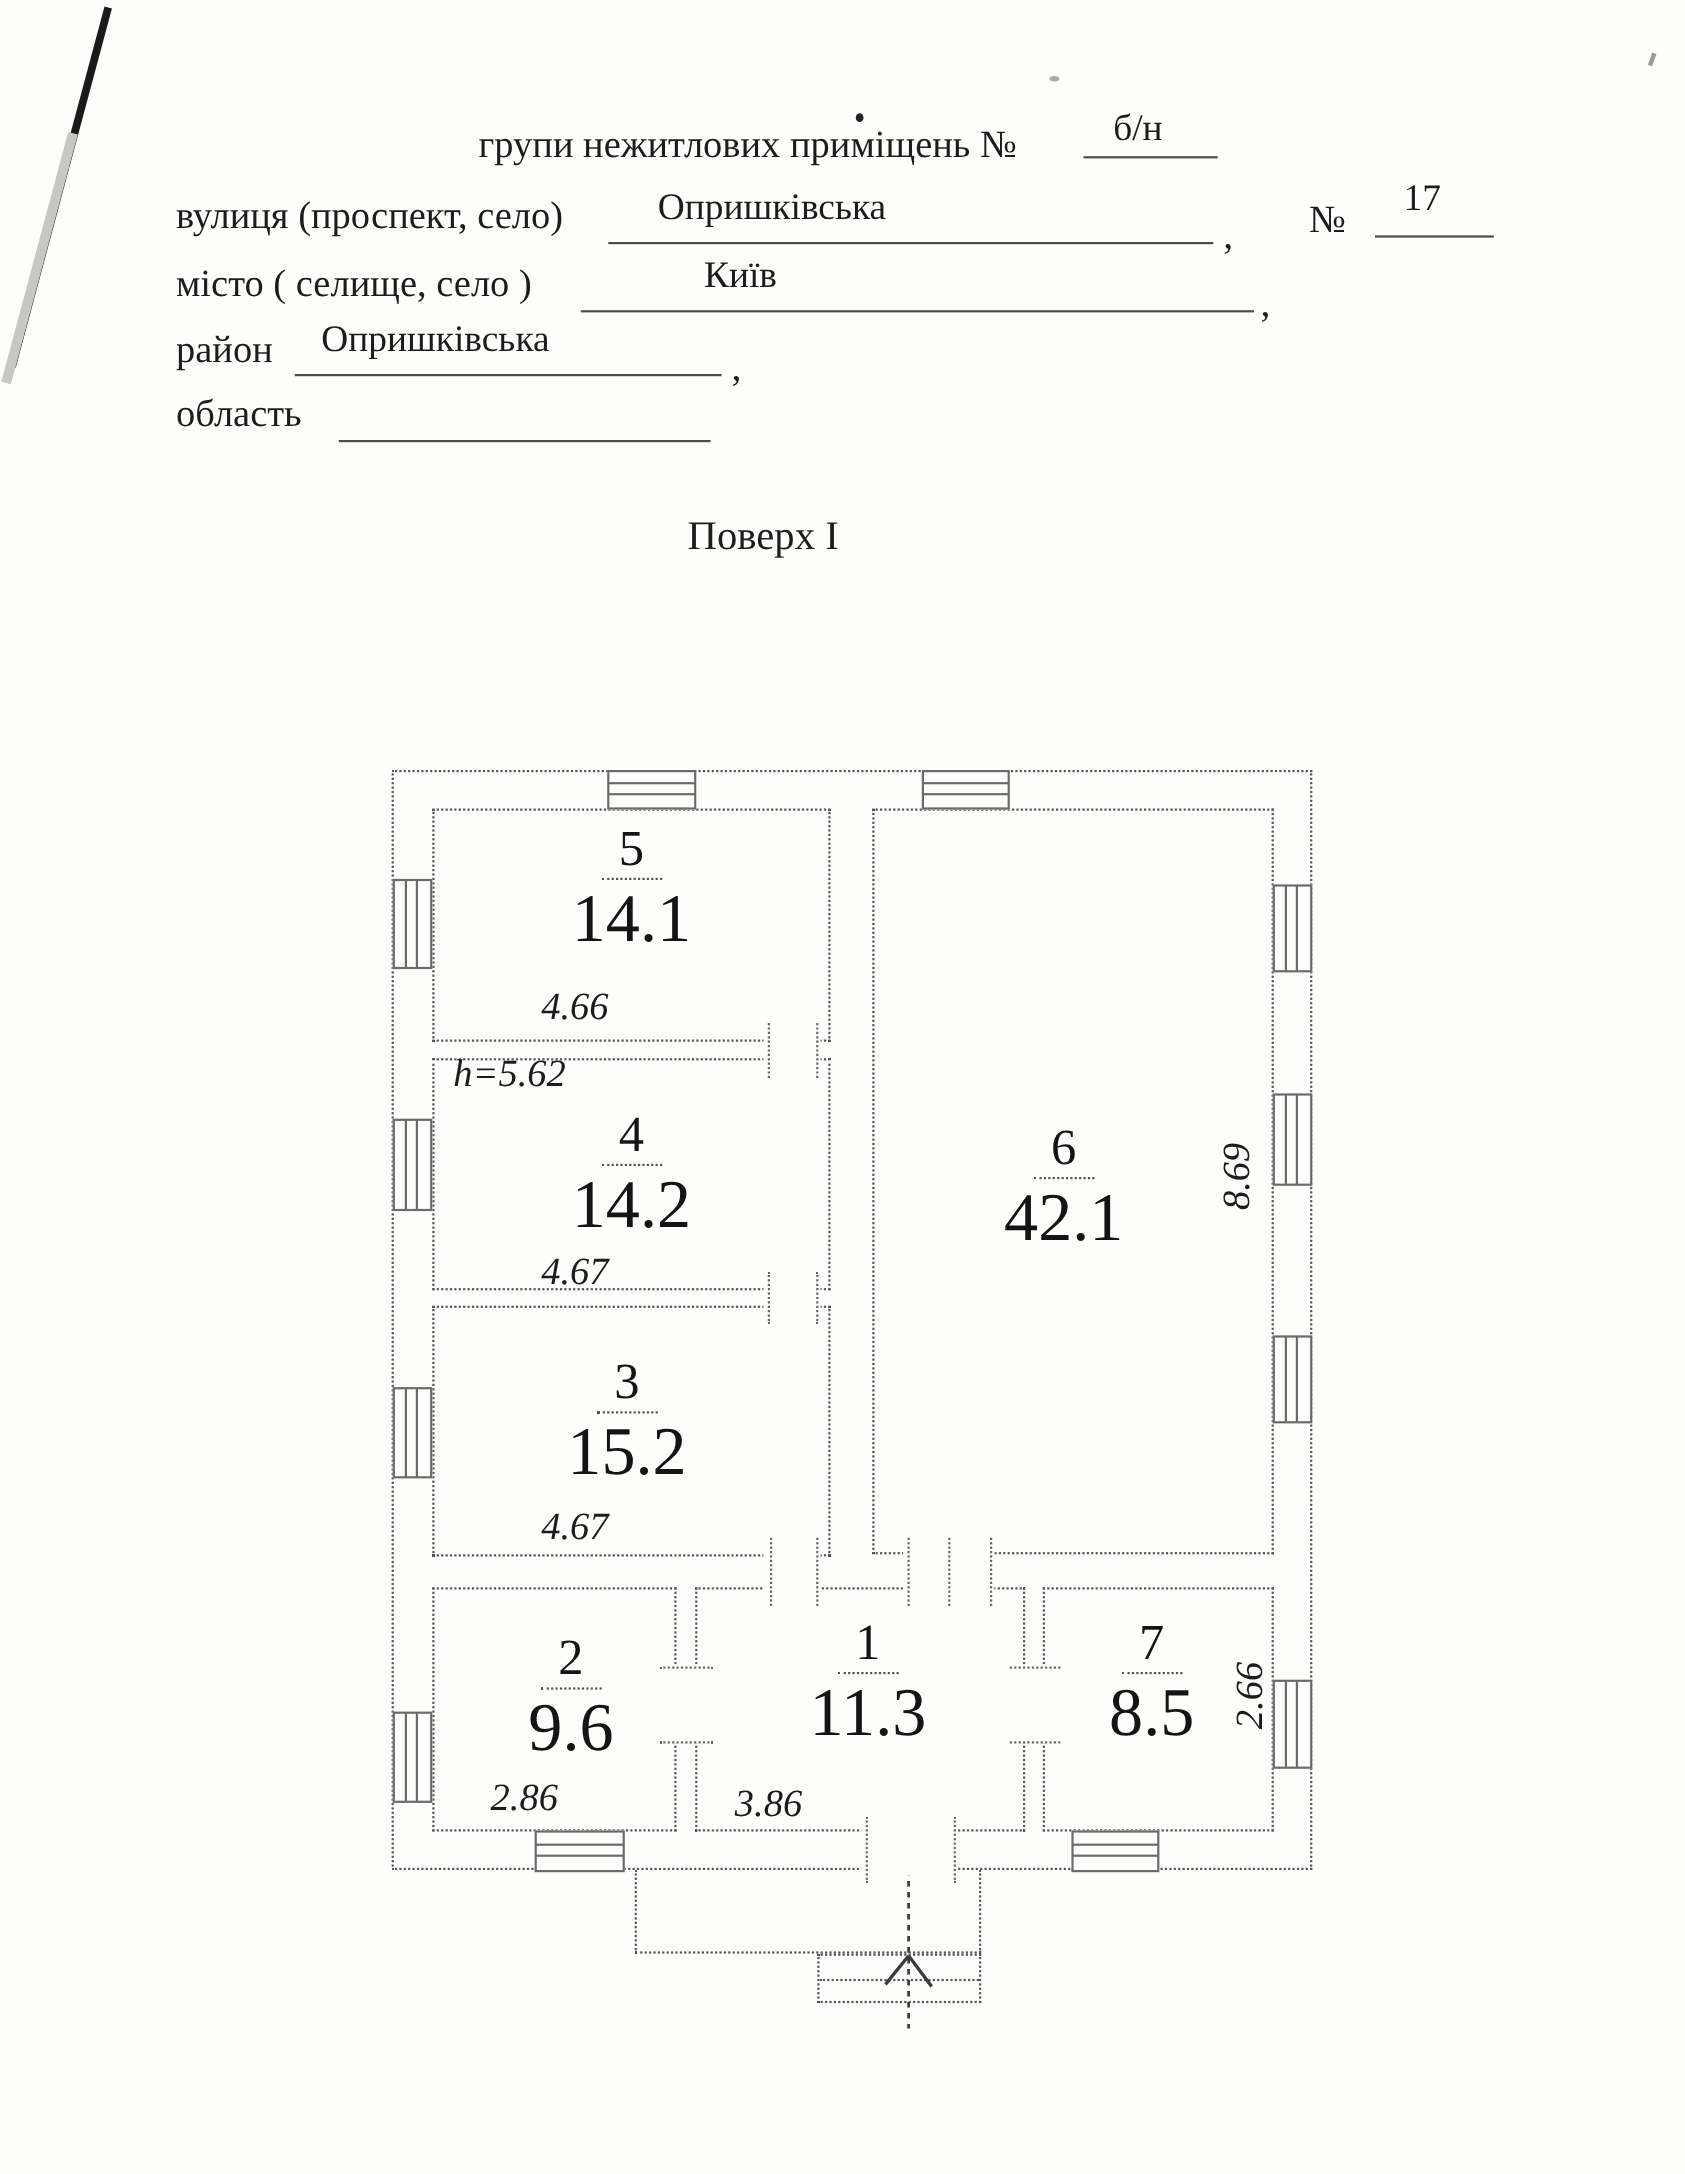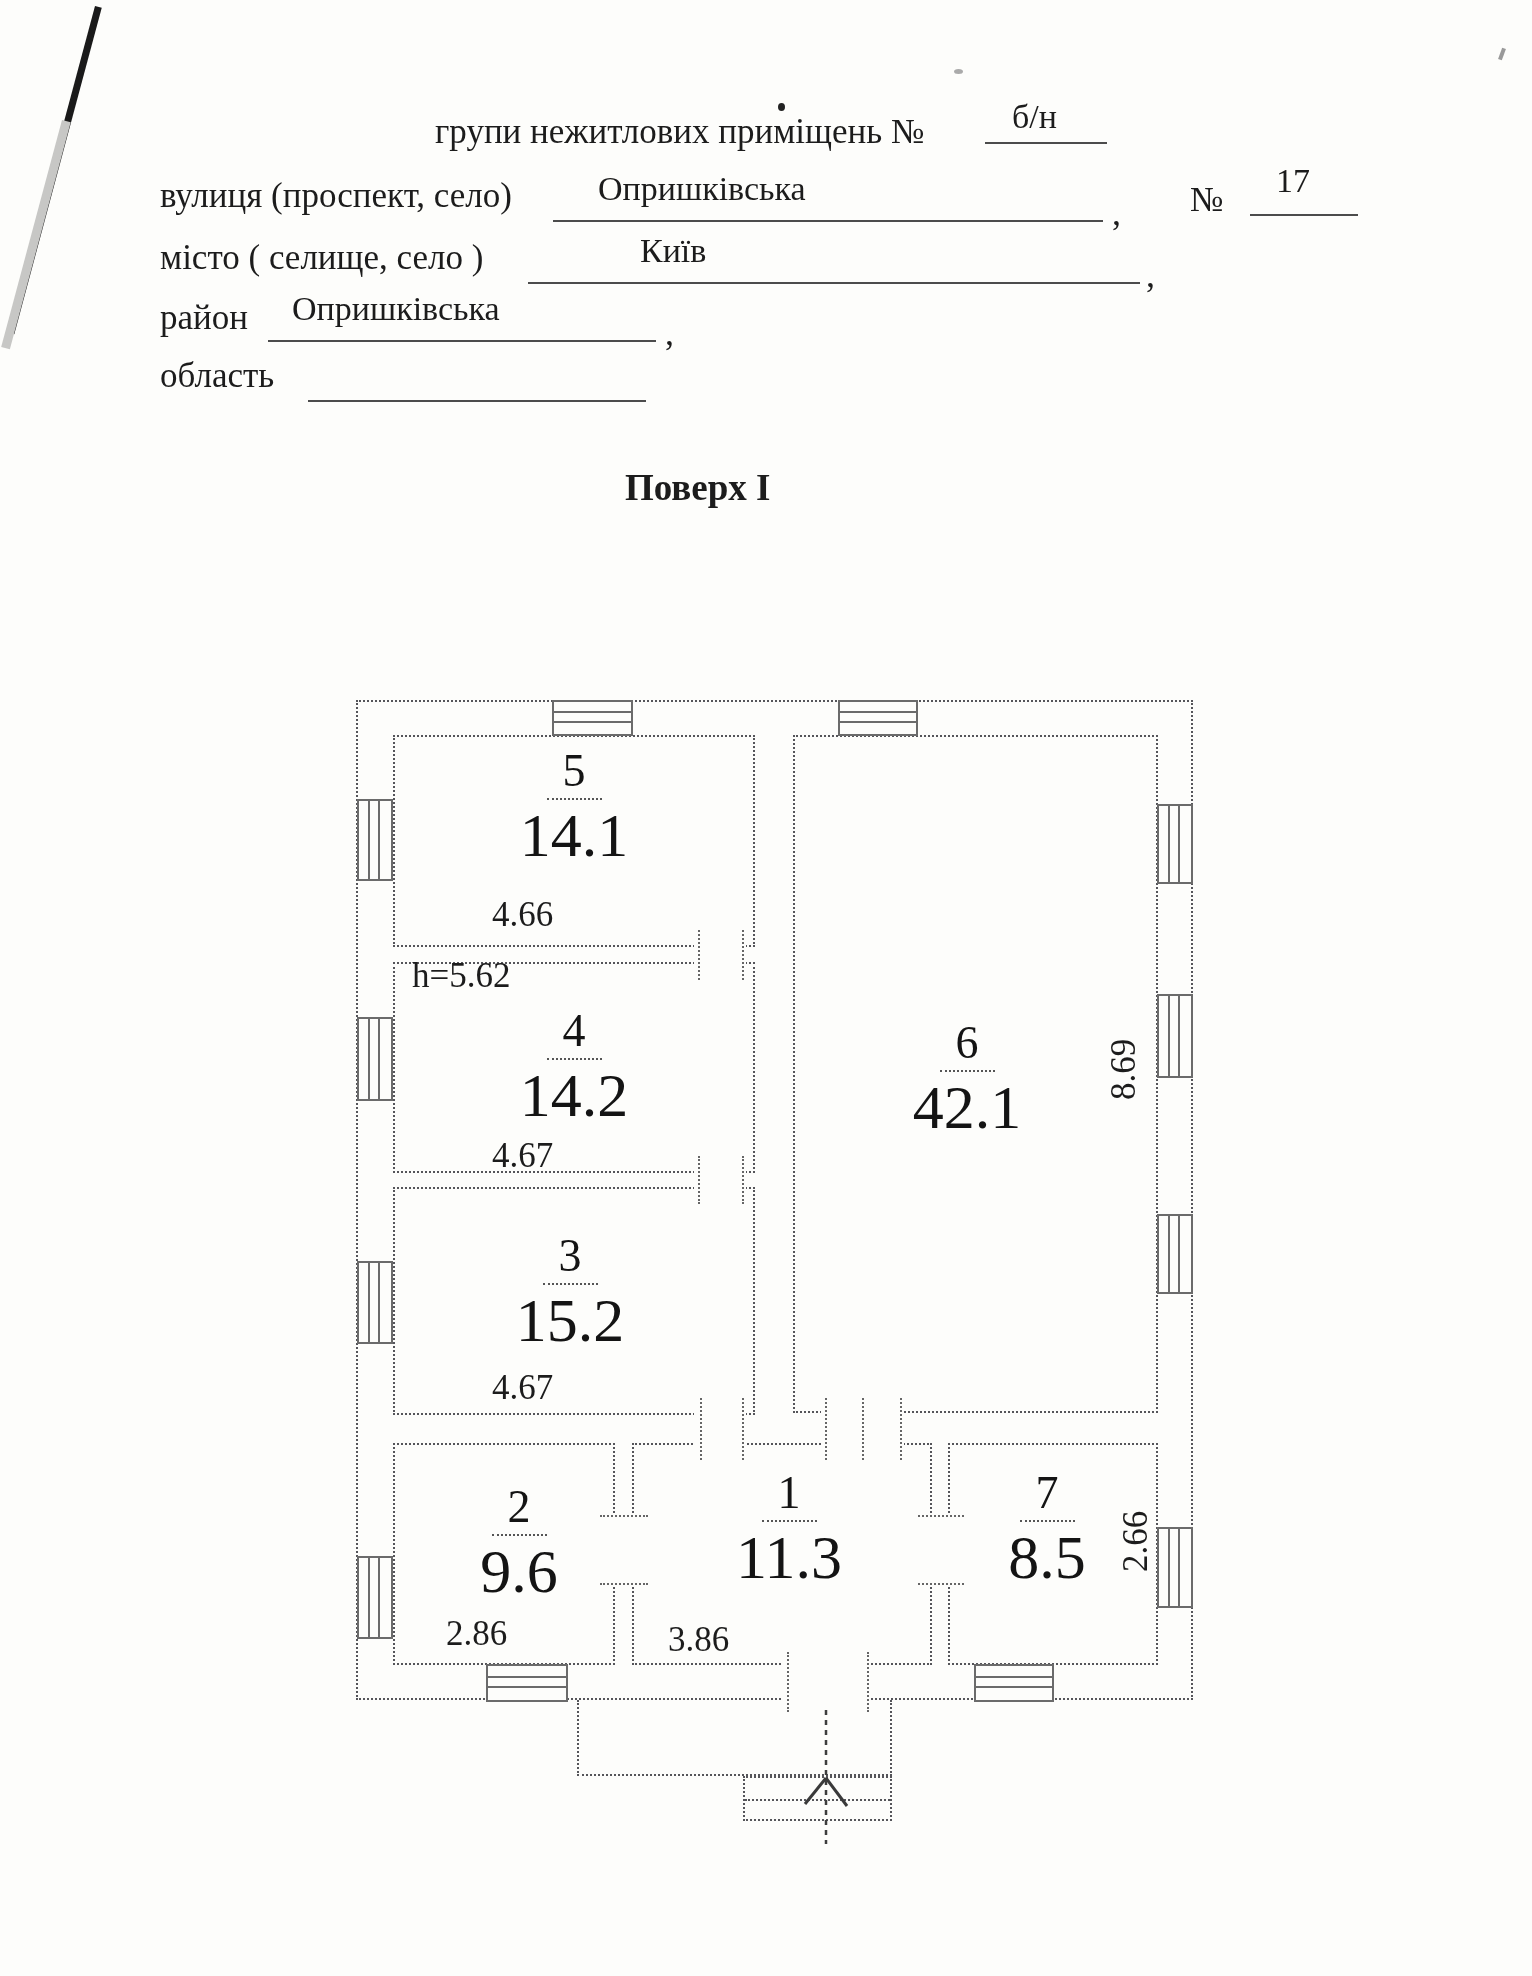--- a/index.html
+++ b/index.html
@@ -8,41 +8,41 @@
     background:#fdfdfb; overflow:hidden;
     font-family:"Liberation Serif","DejaVu Serif",serif; color:#1c1c1c;
   }
   .abs{position:absolute;}
   
   .title{font-size:60px; letter-spacing:3px; color:#161616;}
   .h-lbl{font-size:35px; white-space:nowrap;}
   .h-val{font-size:34px; white-space:nowrap;}
   .uline{border-bottom:2px solid #4c4c4c; height:0;}
   .comma{font-size:36px;}
-  .floor-heading{font-size:37px;font-weight:bold;}
+  .floor-heading{font-size:37px;}
   
   .wall-outline{border:2px dotted #55555a; box-sizing:border-box; z-index:1;}
   .room-box{border:2px dotted #55555a; box-sizing:border-box; z-index:1; background:transparent;}
   .door-patch{background:#fdfdfb; z-index:3;}
   .tickv{width:0; border-left:2px dotted #666; z-index:4;}
   .tickh{height:0; border-top:2px dotted #666; z-index:4;}
   .winh,.winv{background:#fdfdfb; border:2px solid #6b6b6b; box-sizing:border-box; z-index:4;}
   .winh i{position:absolute; left:-1px; right:-1px; border-top:2px solid #6b6b6b;}
   .winh i:first-child{top:28%;} .winh i:last-child{top:58%;}
   .winv i{position:absolute; top:-1px; bottom:-1px; border-left:2px solid #6b6b6b;}
   .winv i:first-child{left:28%;} .winv i:last-child{left:58%;}
   .porch{border:2px dotted #55555a; border-top:none; box-sizing:border-box; z-index:0;}
   .steps{border:2px dotted #55555a; box-sizing:border-box; z-index:0;}
   .steps i{position:absolute; left:0; right:0; top:50%; border-top:2px dotted #55555a;}
   
   .rlabel{width:220px; text-align:center; z-index:5; color:#141414;}
   .rlabel .num{display:inline-block; font-size:46px; line-height:1.02;
                padding:0 16px 3px; border-bottom:2px dotted #555;}
   .rlabel .area{font-size:62px; line-height:1.08; margin-top:2px;}
-  .dim{font-size:35px; z-index:5; white-space:nowrap;}
+  .dim{font-size:35px; z-index:5; white-space:nowrap;font-style:italic;}
   .dimv{writing-mode:vertical-rl; transform:rotate(180deg);}
   
   .streak{background:#1a1a1a; transform-origin:top left; z-index:6;}
   .streak.light{background:#c7c7c5;}
   .dot{border-radius:50%; z-index:6;}
 </style>
 </head>
 <body>
 
 <div class="sheet">

